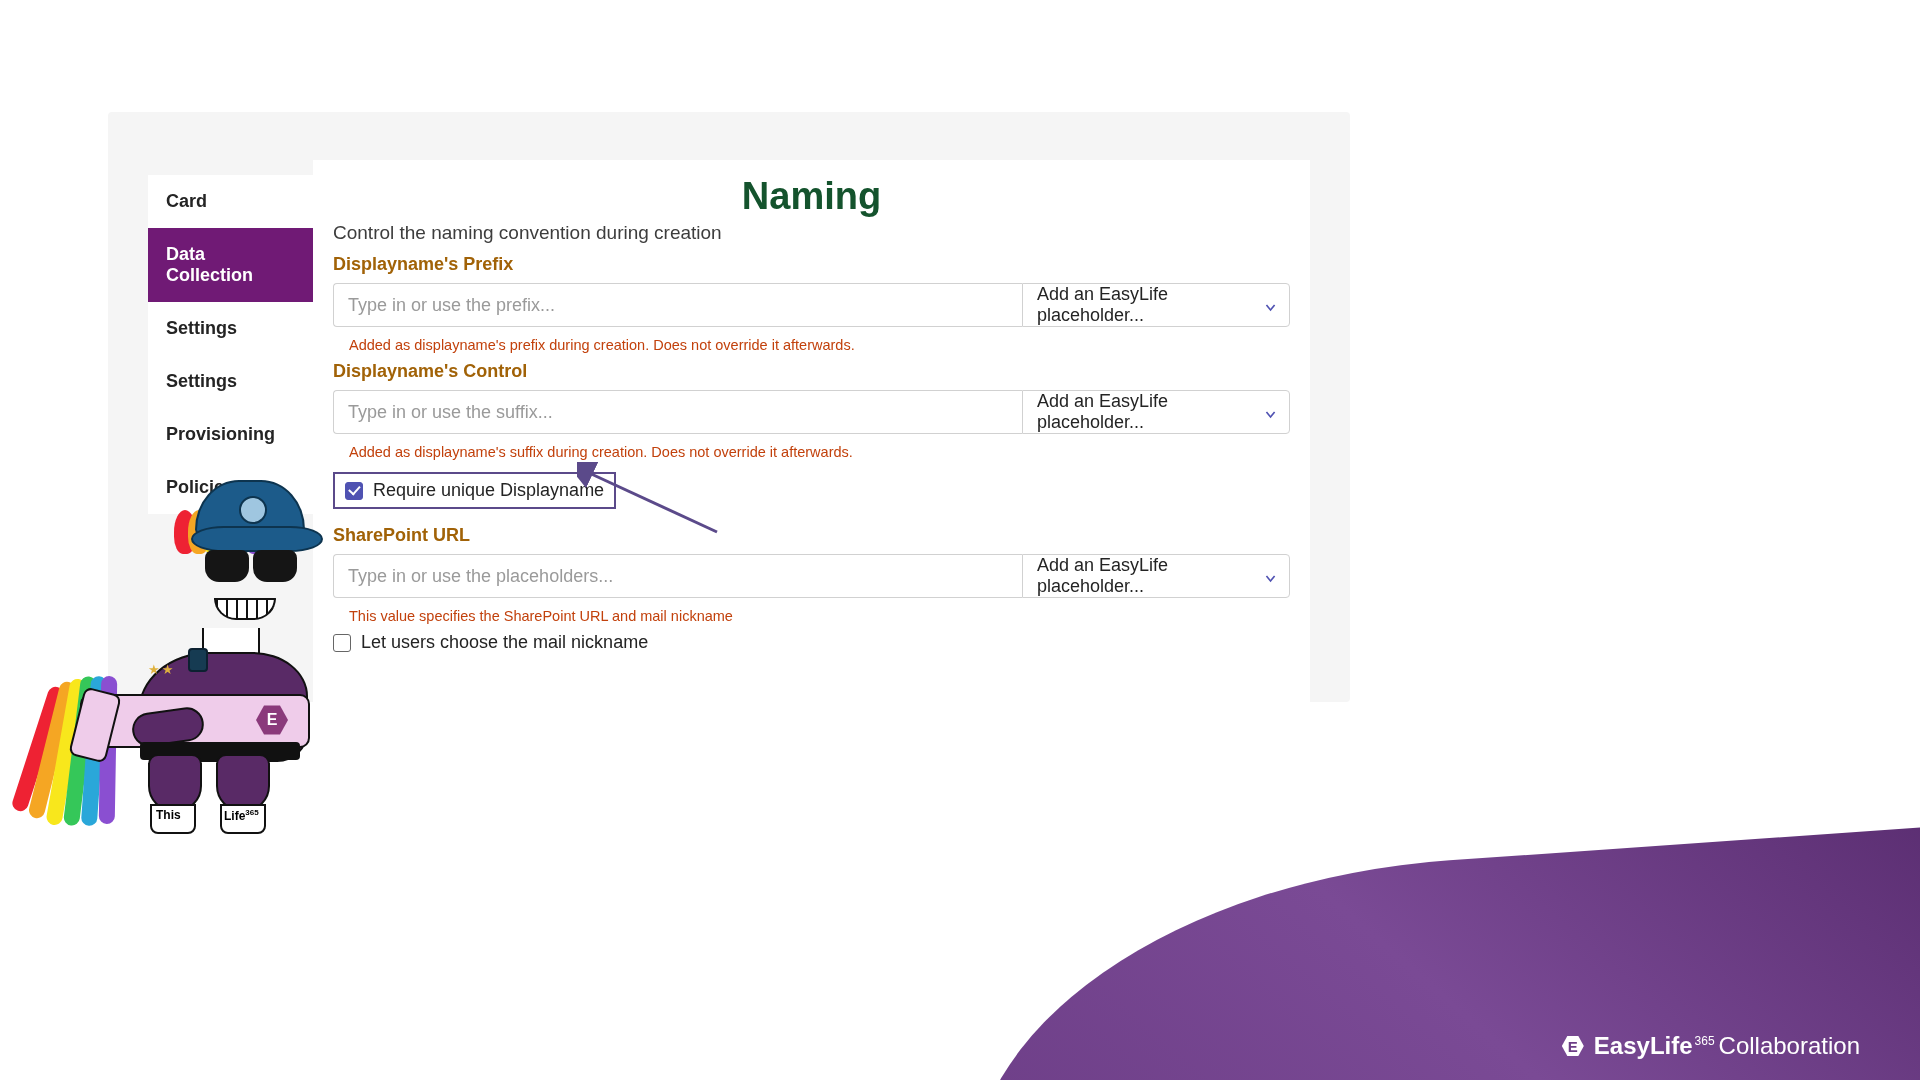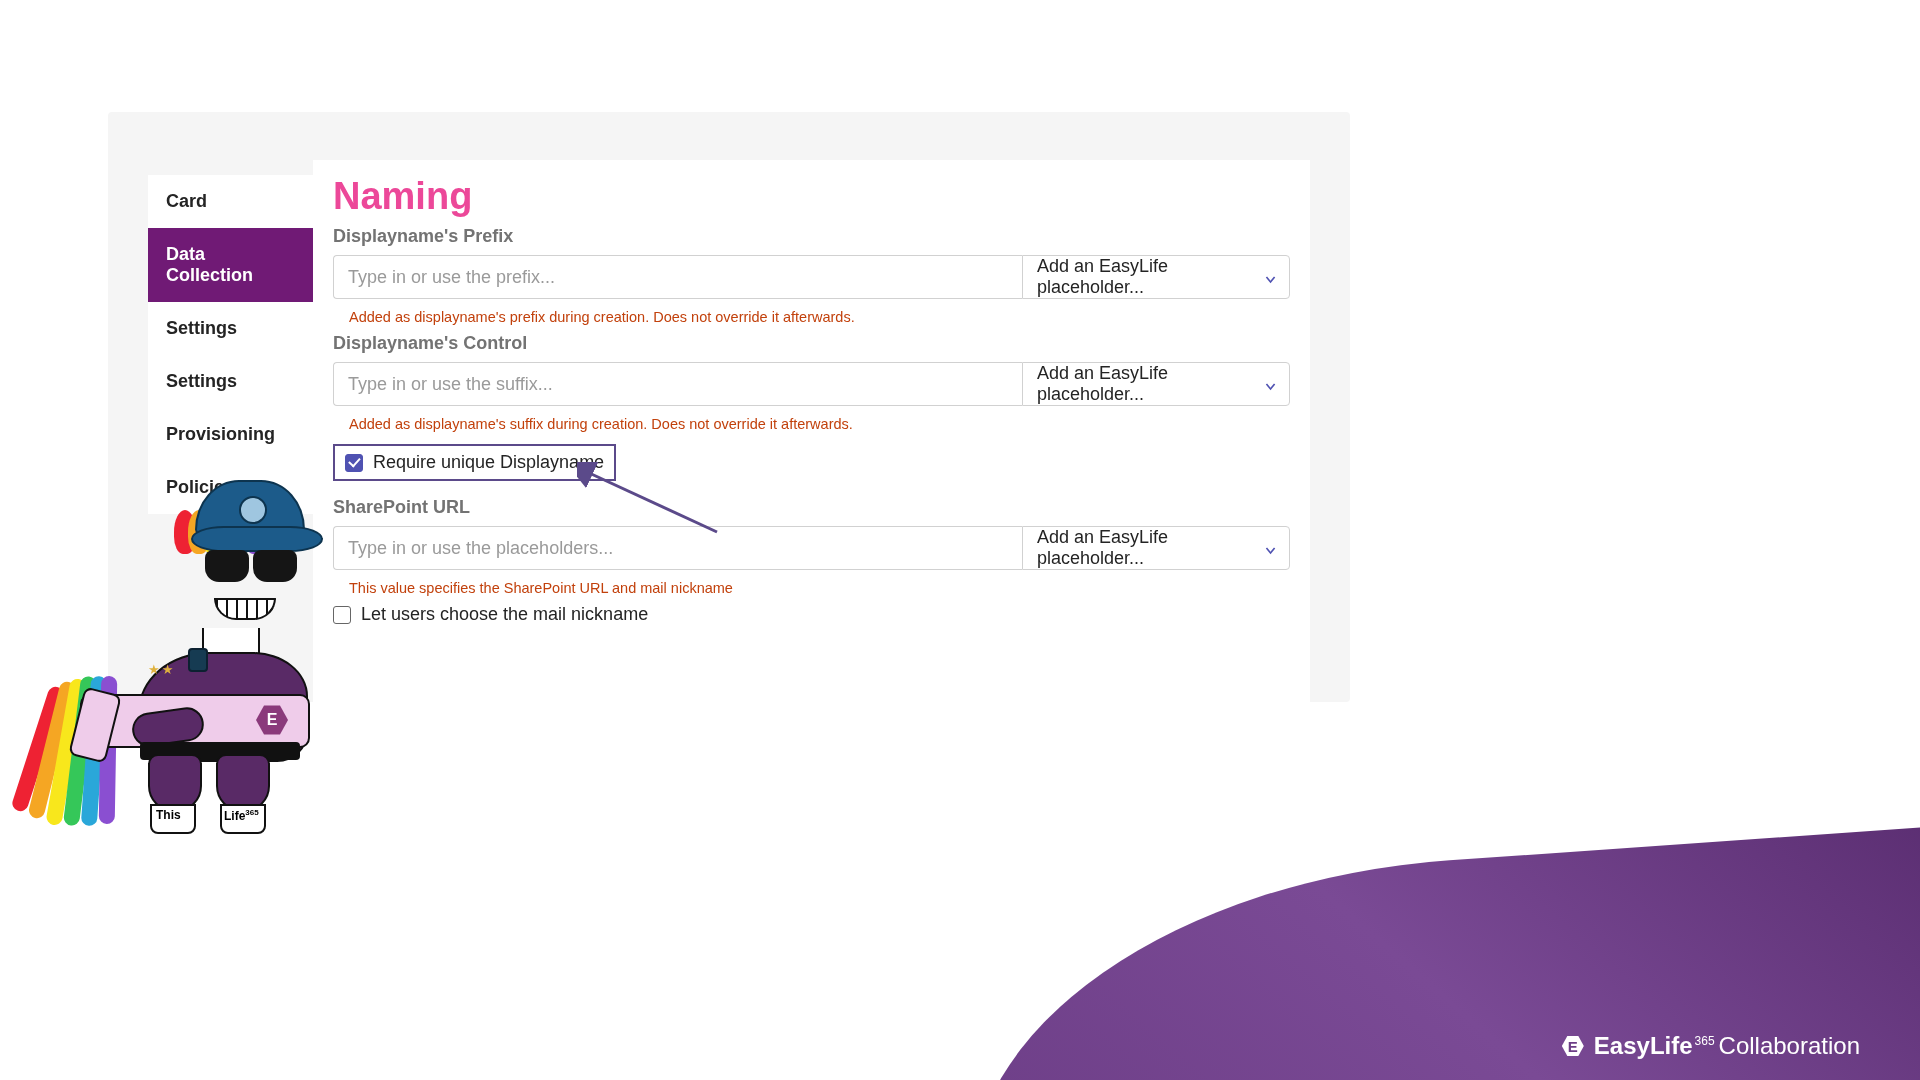--- a/index.html
+++ b/index.html
@@ -45,32 +45,33 @@
     left: 205px;
     top: 48px;
     width: 997px;
     height: 616px;
     background: #ffffff;
     padding: 15px 20px 20px 20px;
   }
   h1.page-title {
     font-size: 38px;
     font-weight: 700;
-    color: #ec4899;
+    color: #14532d;
     margin-bottom: 4px;
+    text-align: center;
   }
   .subtitle {
     font-size: 19px;
     color: #3d3d3d;
     margin-bottom: 10px;
   }
   .field-label {
     font-size: 18px;
     font-weight: 700;
-    color: #737373;
+    color: #a16207;
     margin-top: 8px;
     margin-bottom: 8px;
   }
   .input-row {
     display: flex;
     width: 100%;
     margin-bottom: 10px;
   }
   .text-input {
     flex: 1;
@@ -292,20 +293,21 @@
     <div class="sidebar-item">Card</div>
     <div class="sidebar-item active">Data Collection</div>
     <div class="sidebar-item">Settings</div>
     <div class="sidebar-item">Settings</div>
     <div class="sidebar-item">Provisioning</div>
     <div class="sidebar-item">Policies</div>
   </nav>
 
   <section class="main-panel">
     <h1 class="page-title">Naming</h1>
+    <div class="subtitle">Control the naming convention during creation</div>
 
     
     <div class="field-label">Displayname's Prefix</div>
     <div class="input-row">
       <input class="text-input" placeholder="Type in or use the prefix..." style="">
       <div class="dropdown-btn">
         <span>Add an EasyLife placeholder...</span>
         <span class="chev"><svg viewBox="0 0 16 16">
               <polyline points="3,5 8,11 13,5"></polyline>
             </svg></span>

